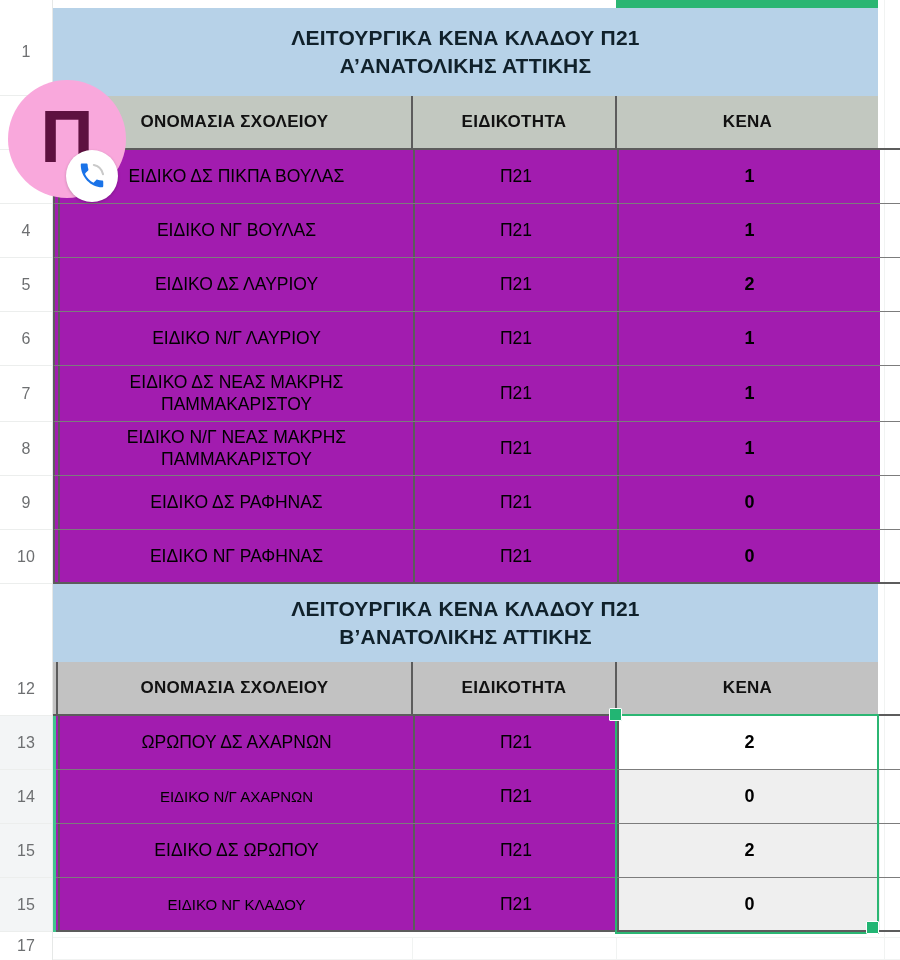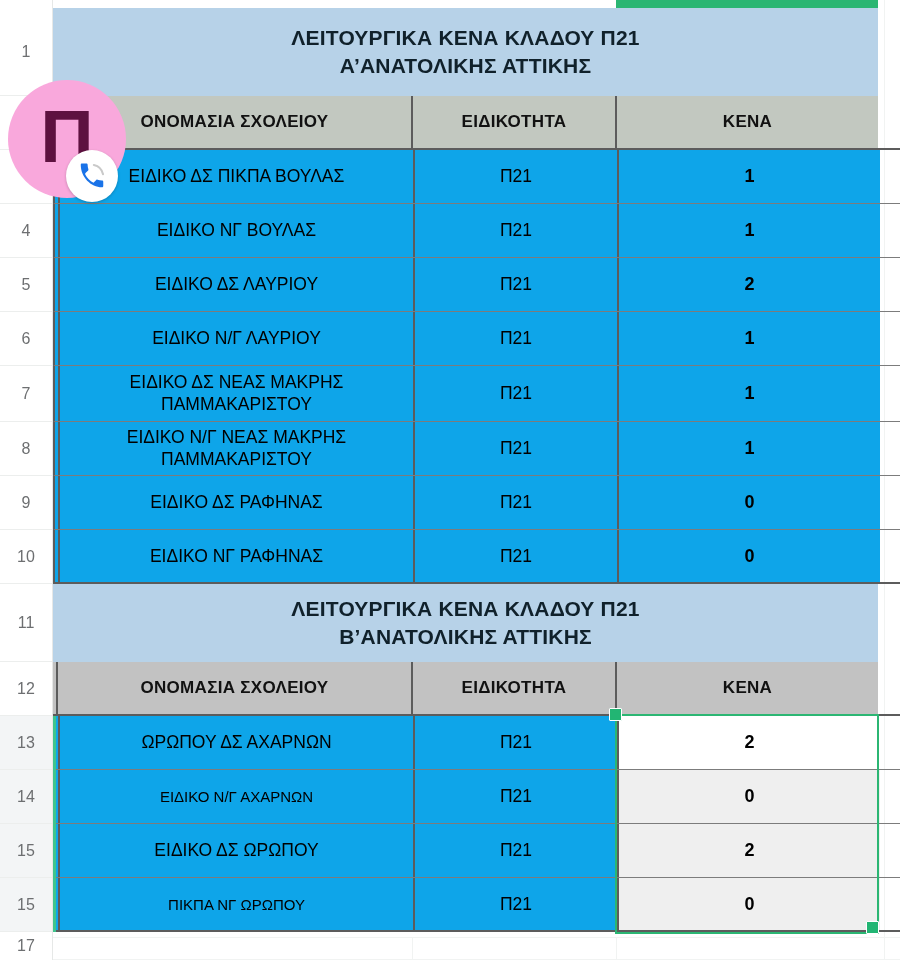--- a/index.html
+++ b/index.html
@@ -105,21 +105,21 @@
 
   .hdr-green { background: #c2c8c0; }
   .hdr-gray  { background: #c2c2c2; }
   .hdrcell {
     font-size: 17px;
     font-weight: 700;
     color: #111111;
     letter-spacing: .3px;
   }
 
-  .datarow .cell { background: #0ea5e9; font-size: 17.5px; }
+  .datarow .cell { background: #a21caf; font-size: 17.5px; }
   .datarow .c-kena { font-weight: 700; font-size: 18px; }
   .datarow.small .c-name { font-size: 15px; }
   .row-bot-thin   { border-bottom: 1px solid #7c7c7c; }
   .row-bot-thick  { border-bottom: 2px solid #5c5c5c; }
   .tbl-left-edge  { border-left: 2px solid #5c5c5c; }
 
   .two-line { line-height: 1.22; }
 
   
   .sel-fill  { background: #efefef !important; }
@@ -199,21 +199,20 @@
     <div class="rowhdr" style="top:8px;  height:88px;">1</div>
     <div class="rowhdr" style="top:96px; height:54px;"></div>
     <div class="rowhdr" style="top:150px;height:54px;"></div>
     <div class="rowhdr" style="top:204px;height:54px;">4</div>
     <div class="rowhdr" style="top:258px;height:54px;">5</div>
     <div class="rowhdr" style="top:312px;height:54px;">6</div>
     <div class="rowhdr" style="top:366px;height:56px;">7</div>
     <div class="rowhdr" style="top:422px;height:54px;">8</div>
     <div class="rowhdr" style="top:476px;height:54px;">9</div>
     <div class="rowhdr" style="top:530px;height:54px;">10</div>
-    <div class="rowhdr" style="top:584px;height:78px;">11</div>
     <div class="rowhdr" style="top:662px;height:54px;">12</div>
     <div class="rowhdr shaded" style="top:716px;height:54px;">13</div>
     <div class="rowhdr shaded" style="top:770px;height:54px;">14</div>
     <div class="rowhdr shaded" style="top:824px;height:54px;">15</div>
     <div class="rowhdr shaded" style="top:878px;height:54px;">15</div>
     <div class="rowhdr" style="top:932px;height:28px; border-bottom:none;">17</div>
   </div>
 
   <div class="tbl">
 
@@ -323,21 +322,21 @@
 
     <div class="trow datarow row-bot-thin tbl-left-edge" style="top:824px; height:54px;">
       <div class="cell c-a"></div>
       <div class="cell c-name">ΕΙΔΙΚΟ ΔΣ ΩΡΩΠΟΥ</div>
       <div class="cell c-spec">Π21</div>
       <div class="cell c-kena sel-fill">2</div>
     </div>
 
     <div class="trow datarow small row-bot-thick tbl-left-edge" style="top:878px; height:54px;">
       <div class="cell c-a"></div>
-      <div class="cell c-name">ΠΙΚΠΑ ΝΓ ΩΡΩΠΟΥ</div>
+      <div class="cell c-name">ΕΙΔΙΚΟ ΝΓ ΚΛΑΔΟΥ</div>
       <div class="cell c-spec">Π21</div>
       <div class="cell c-kena sel-fill">0</div>
     </div>
   </div>
 
   <div id="col-indicator" style="left:616px; top:0; width:262px;"></div>
 
   <div id="range-left-edge" style="left:53px; top:716px; height:216px;"></div>
 
   <div id="selection" style="left:615px; top:714px; width:264px; height:220px;"></div>

